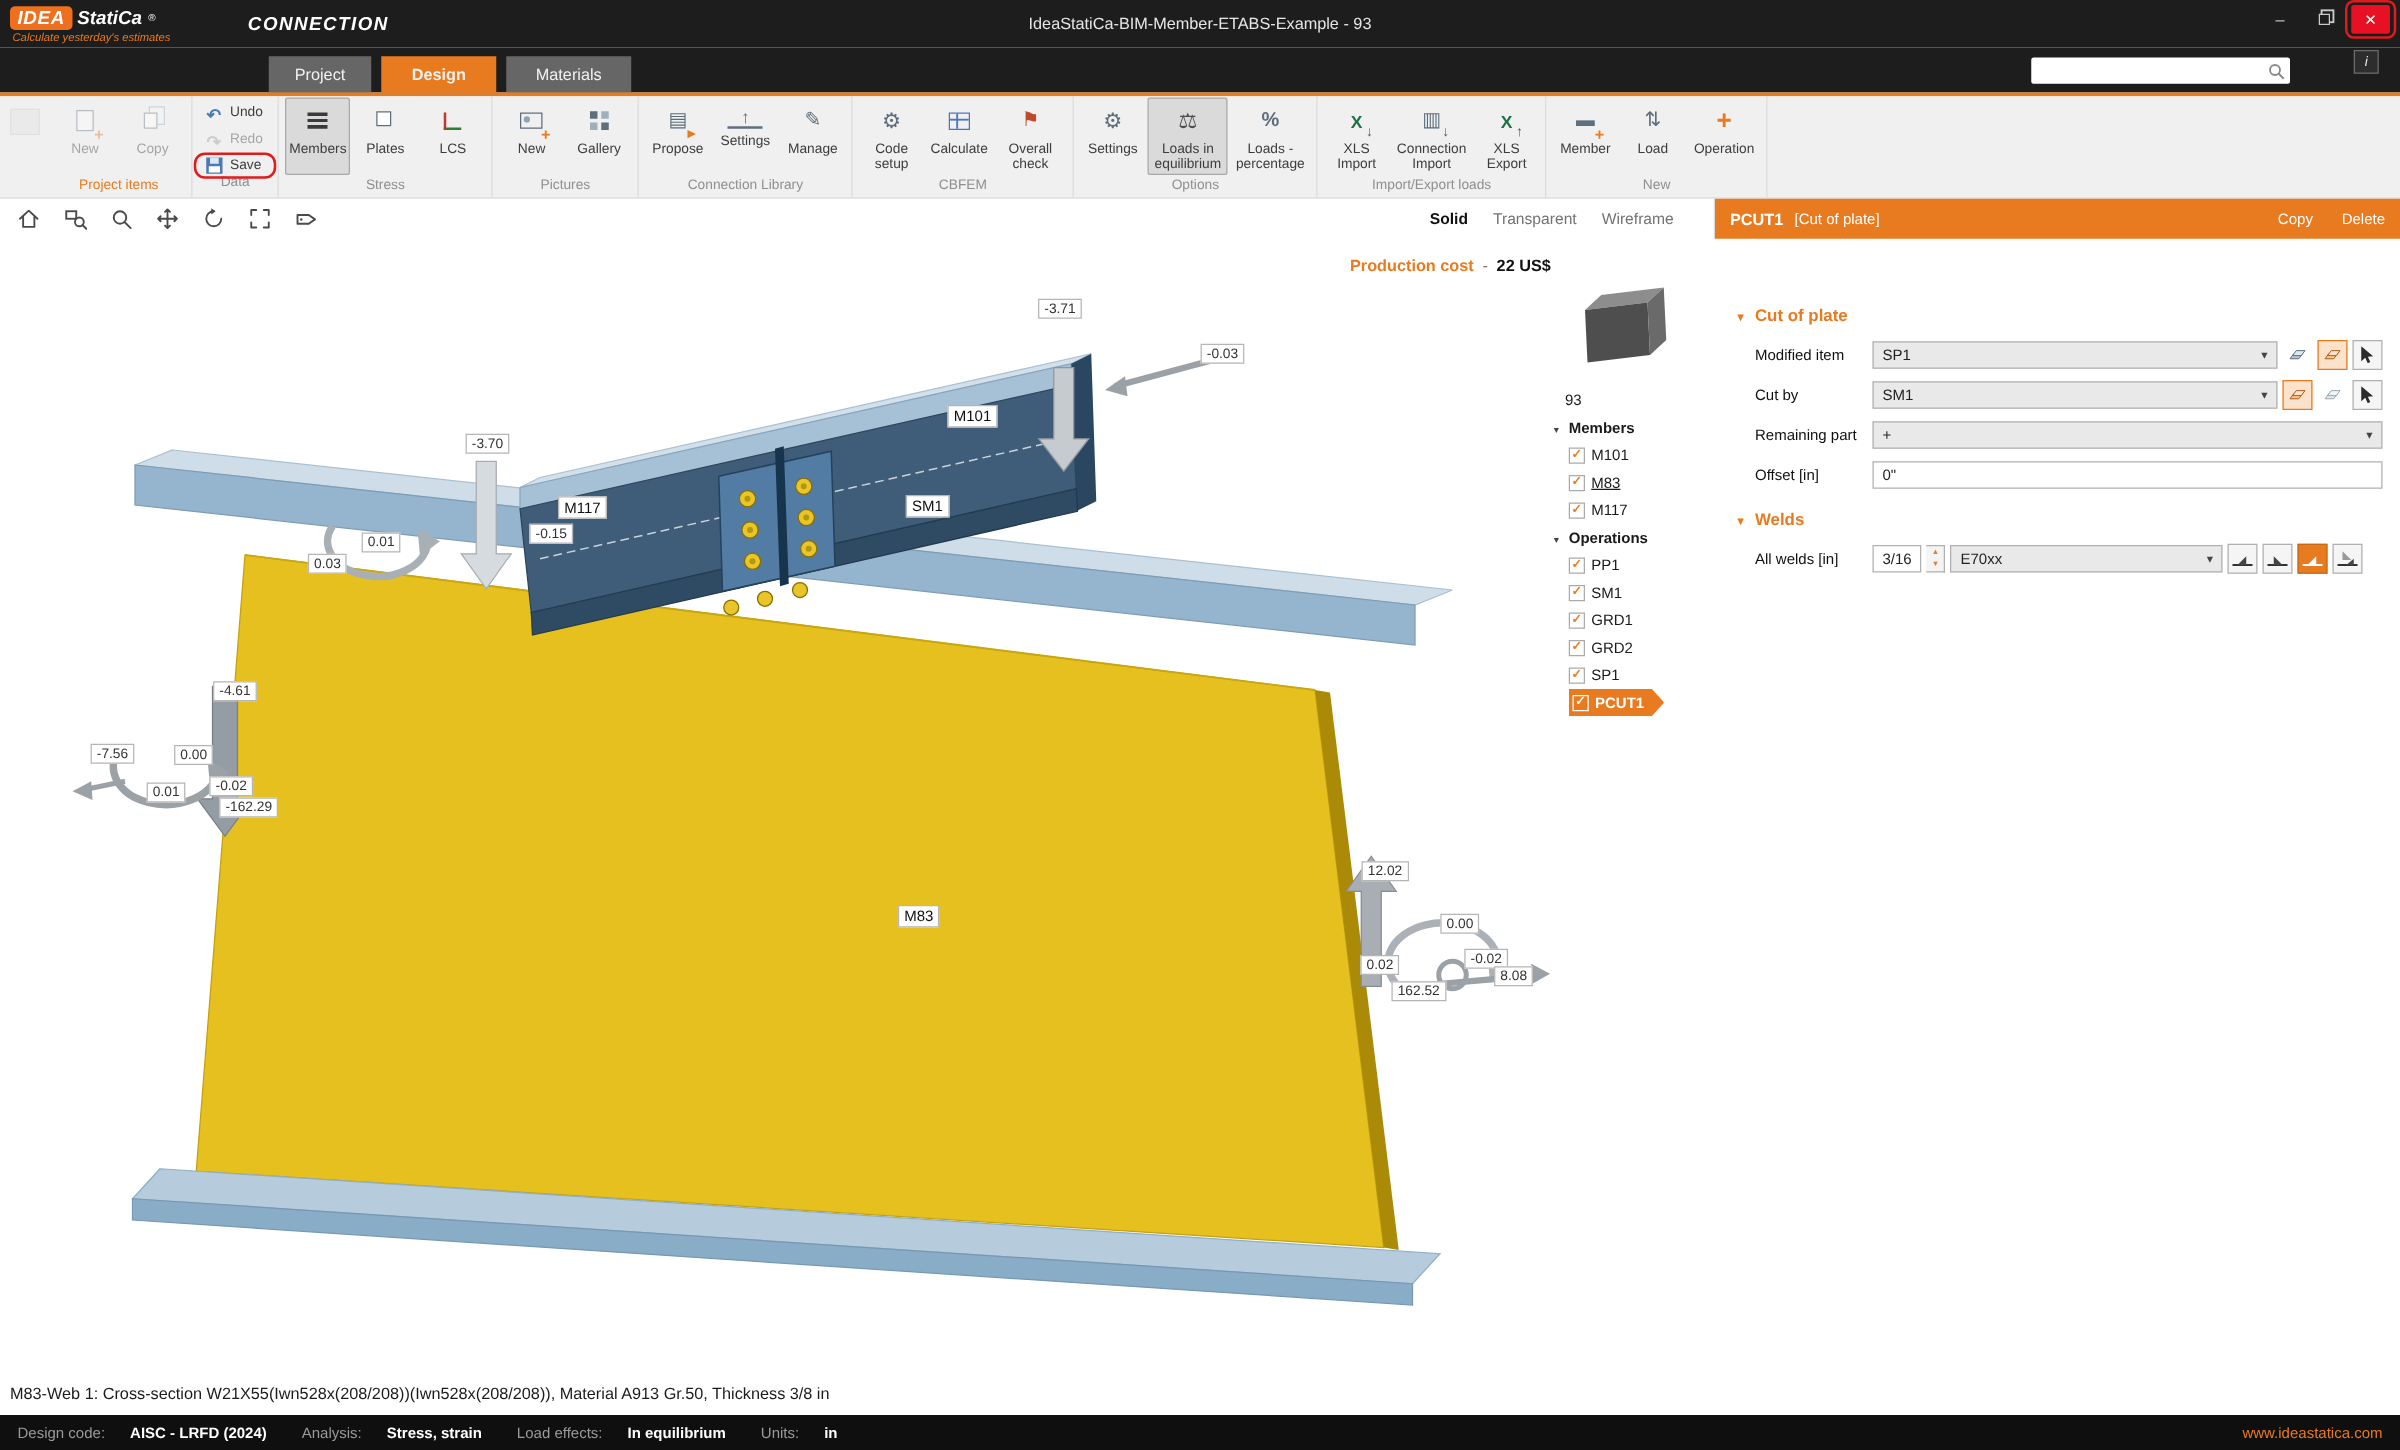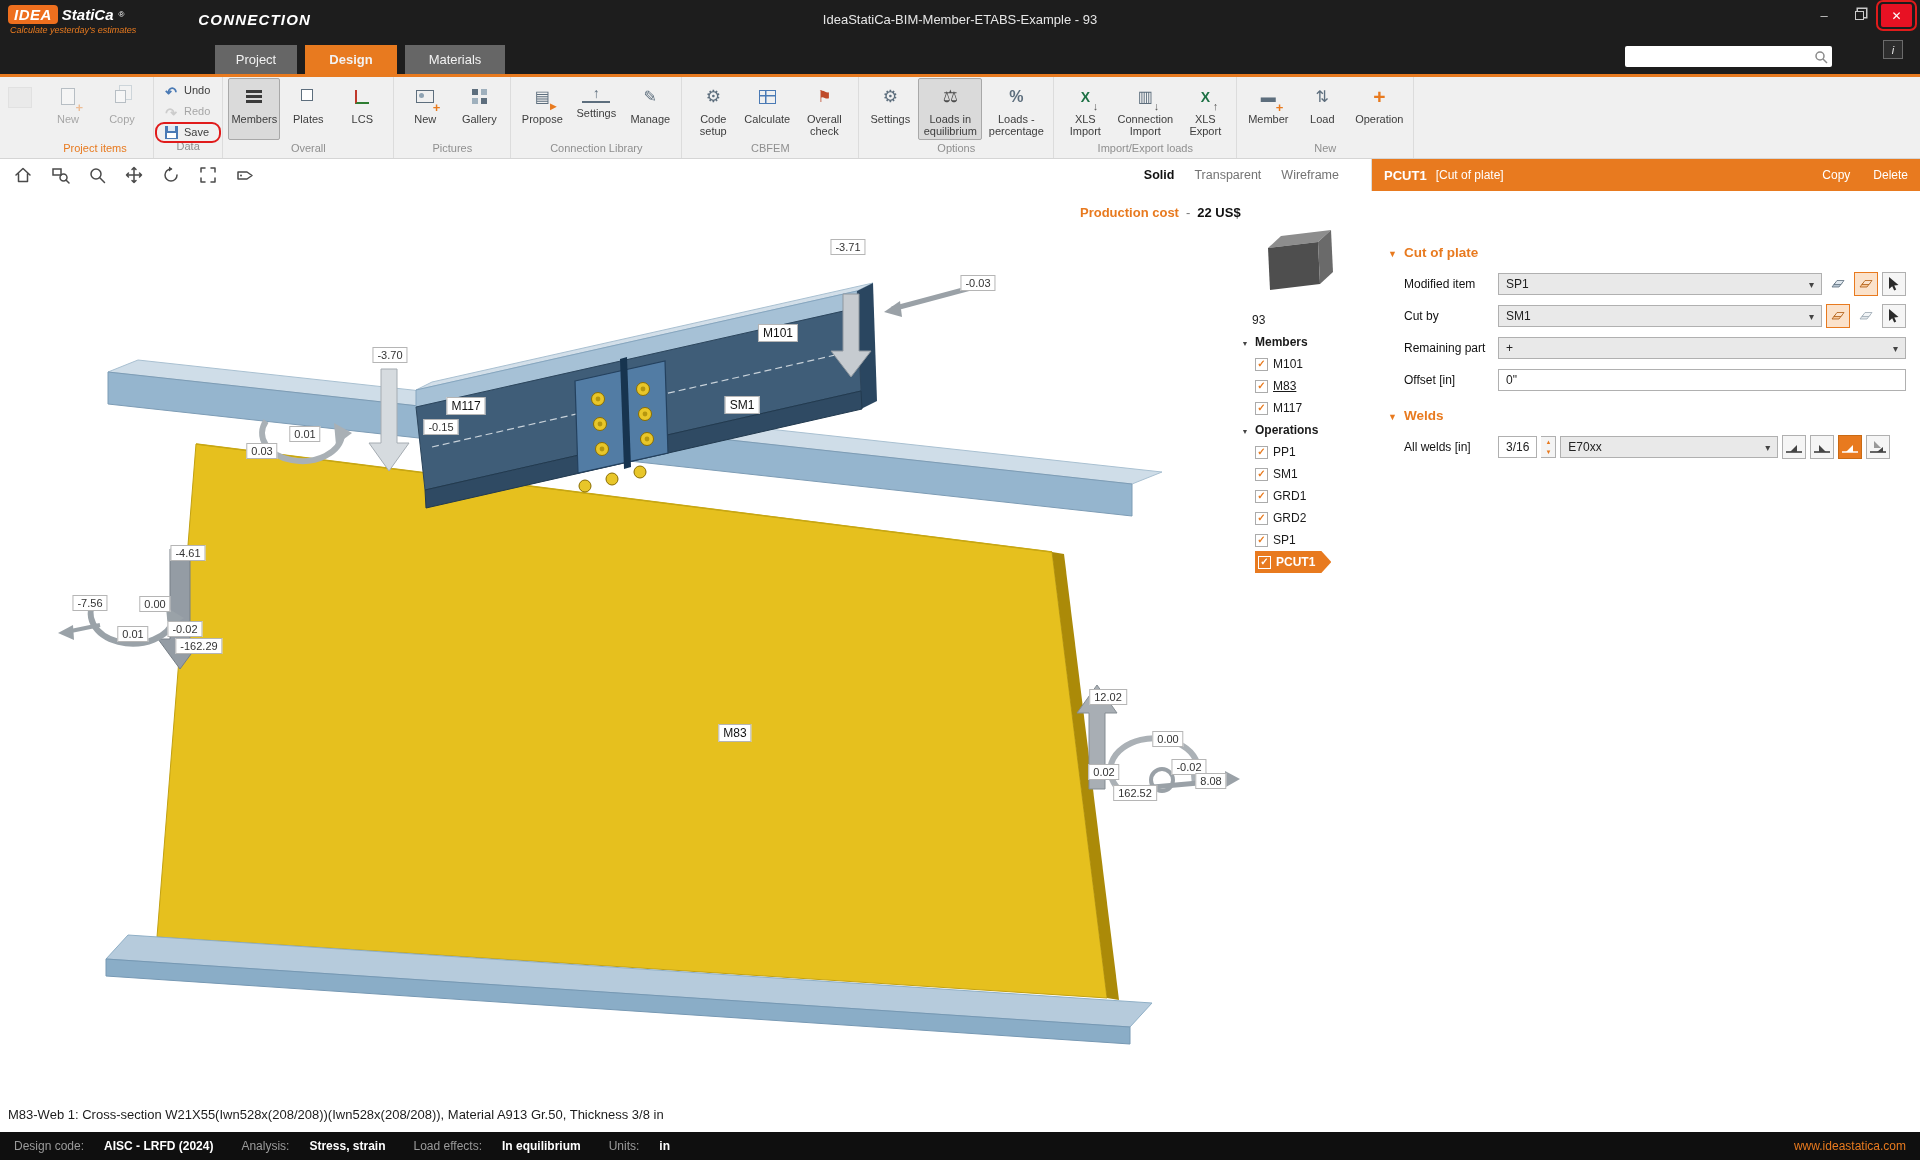--- a/index.html
+++ b/index.html
@@ -253,21 +253,21 @@
           </span>
         <span class="lbl">Plates</span>
       </div>
       <div class="rib-btn">
         <span class="ico">
             <span class="ic-lcs"></span>
           </span>
         <span class="lbl">LCS</span>
       </div>
     </div>
-    <div class="rlabel">Overall</div>
+    <div class="rlabel">Stress</div>
   </div>
 
   <div class="rgroup">
     <div class="ritems">
       <div class="rib-btn">
         <span class="ico plusbadge">
             <span class="ic-photo"></span>
           </span>
         <span class="lbl">New</span>
       </div>

